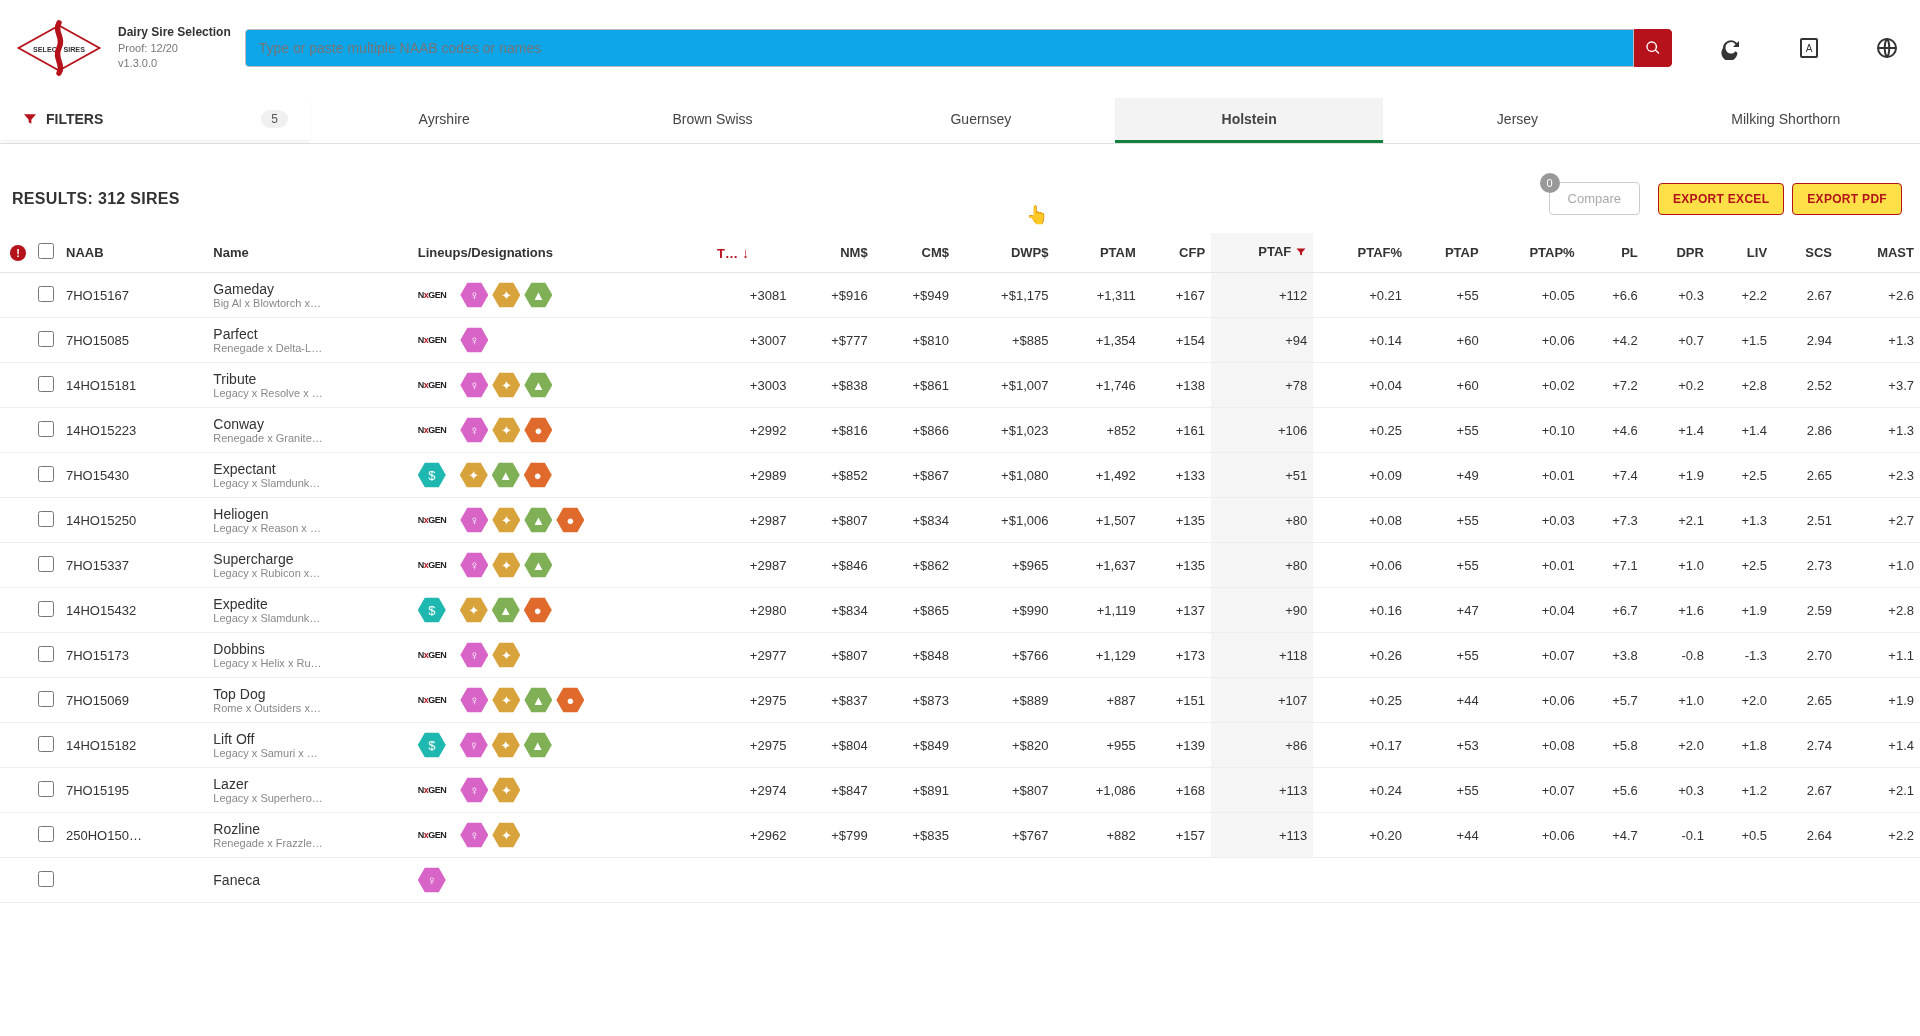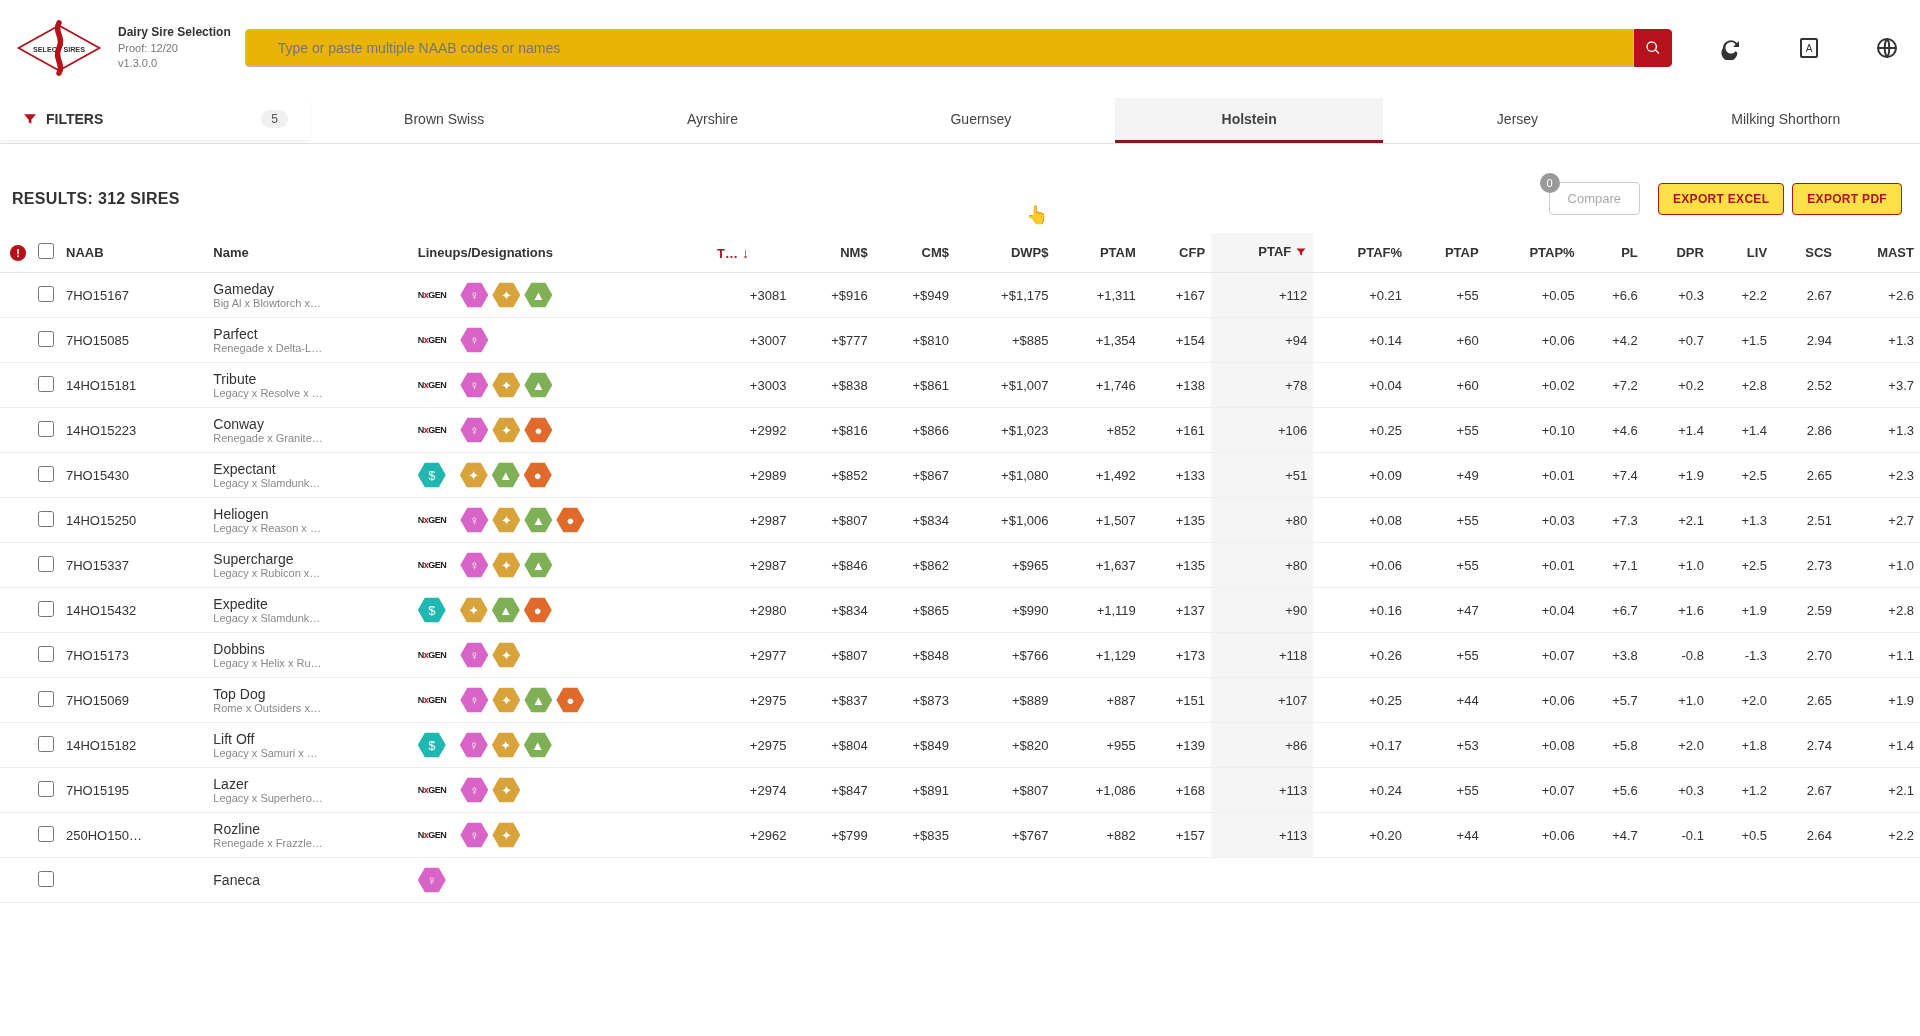--- a/index.html
+++ b/index.html
@@ -6,34 +6,34 @@
   body { font-family: 'Helvetica Neue', Helvetica, Arial, sans-serif; background: #fff; color: #333; overflow-x: hidden; }
   
   
   .header { display: flex; align-items: center; padding: 18px 14px 12px 14px; gap: 14px; }
   .logo { width: 90px; height: 60px; position: relative; }
   .logo svg { width: 100%; height: 100%; }
   .app-info { font-size: 11px; line-height: 1.4; min-width: 92px; }
   .app-info .title { font-weight: 600; font-size: 12px; }
   .app-info .sub { color: #777; }
   .search-wrap { flex: 1; display: flex; }
-  .search-wrap input { flex: 1; border: 1px solid #bbb; border-radius: 4px 0 0 4px; padding: 10px 32px; font-size: 14px; outline: none; background: #eab308; }
+  .search-wrap input { flex: 1; border: 1px solid #bbb; border-radius: 4px 0 0 4px; padding: 10px 13px; font-size: 14px; outline: none; background: #0ea5e9; }
   .search-btn { width: 38px; background: #b5121b; border: 1px solid #b5121b; border-radius: 0 4px 4px 0; display: flex; align-items: center; justify-content: center; cursor: pointer; }
   .search-btn svg { fill: #fff; width: 16px; height: 16px; }
   .icon-btn { width: 38px; height: 38px; display: flex; align-items: center; justify-content: center; cursor: pointer; margin-left: 26px; }
   .icon-btn svg { width: 24px; height: 24px; stroke: #333; fill: none; stroke-width: 2; }
   
   
   .tabs { display: flex; border-bottom: 1px solid #e0e0e0; margin-top: 8px; }
   .filter-tab { width: 310px; background: #fff; display: flex; align-items: center; padding: 0 22px; height: 42px; font-weight: 700; font-size: 14px; color: #333; box-shadow: 0 2px 3px rgba(0,0,0,0.06); gap: 8px; cursor: pointer; }
   .filter-tab .filter-icon { width: 16px; height: 16px; }
   .filter-tab .spacer { flex: 1; }
   .filter-tab .badge { background: #f0f0f0; color: #555; border-radius: 10px; padding: 2px 10px; font-size: 12px; font-weight: 400; }
   .breed-tab { flex: 1; text-align: center; line-height: 42px; font-size: 14px; color: #444; font-weight: 500; cursor: pointer; }
-  .breed-tab.active { background: #f3f3f3; border-bottom: 3px solid #7f1d1d; font-weight: 700; }
+  .breed-tab.active { background: #f3f3f3; border-bottom: 3px solid #15803d; font-weight: 700; }
   
   
   .action-bar { display: flex; align-items: center; padding: 38px 18px 18px 12px; }
   .results-text { font-size: 16px; font-weight: 700; letter-spacing: 0.3px; }
   .action-bar .spacer { flex: 1; }
   .compare-btn { border: 1px solid #ccc; color: #aaa; background: #fff; padding: 8px 18px; font-size: 13px; border-radius: 4px; cursor: pointer; position: relative; margin-right: 10px; }
   .compare-badge { position: absolute; top: -10px; left: -10px; background: #999; color: #fff; border-radius: 50%; width: 20px; height: 20px; font-size: 11px; display: flex; align-items: center; justify-content: center; }
   .export-btn { border: 1.5px solid #b5121b; color: #b5121b; background: #fde047; padding: 8px 14px; font-size: 12px; font-weight: 700; border-radius: 4px; cursor: pointer; margin-left: 8px; letter-spacing: 0.3px; }
   
   
@@ -116,22 +116,22 @@
 <div class="tabs">
   <div class="filter-tab">
     <svg class="filter-icon" viewBox="0 0 24 24">
         <path d="M3 5h18l-7 8v6l-4-2v-4z" fill="#b5121b"></path>
       </svg>
     <span>FILTERS</span>
     <span class="spacer"></span>
     <span class="badge">5</span>
   </div>
   <div id="breed-tabs" style="display:flex;flex:1;">
+      <div class="breed-tab">Ayrshire</div>
       <div class="breed-tab">Brown Swiss</div>
-      <div class="breed-tab">Ayrshire</div>
       <div class="breed-tab">Guernsey</div>
       <div class="breed-tab active">Holstein</div>
       <div class="breed-tab">Jersey</div>
       <div class="breed-tab">Milking Shorthorn</div>
     </div>
 </div>
 
 <div class="action-bar">
   <span class="results-text">RESULTS: 312 SIRES</span>
   <span class="spacer"></span>

